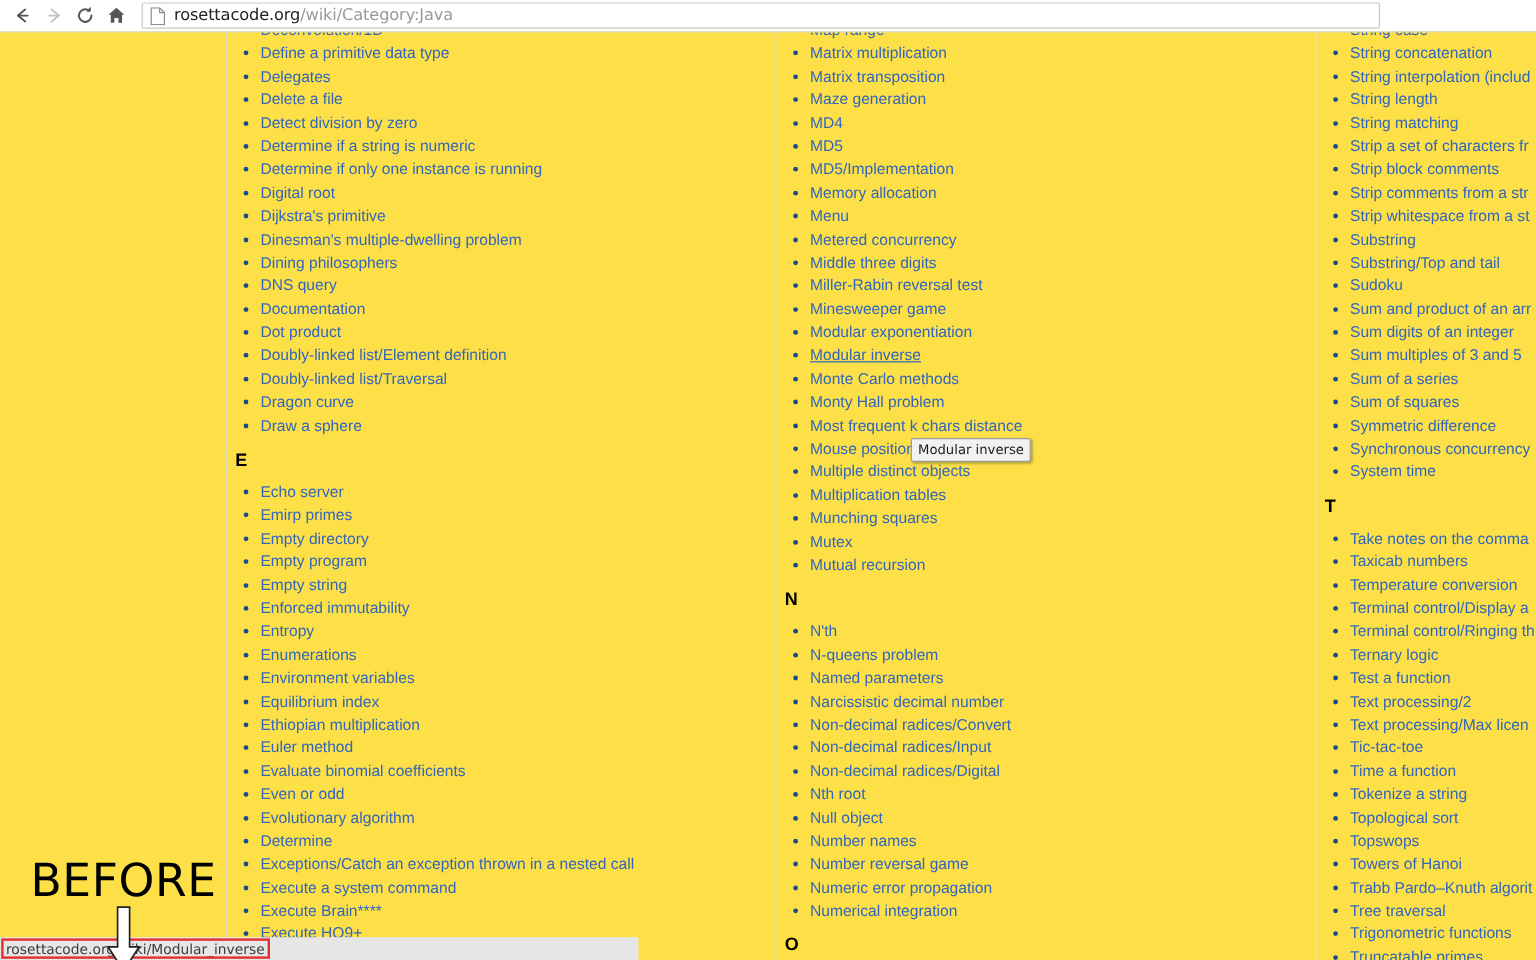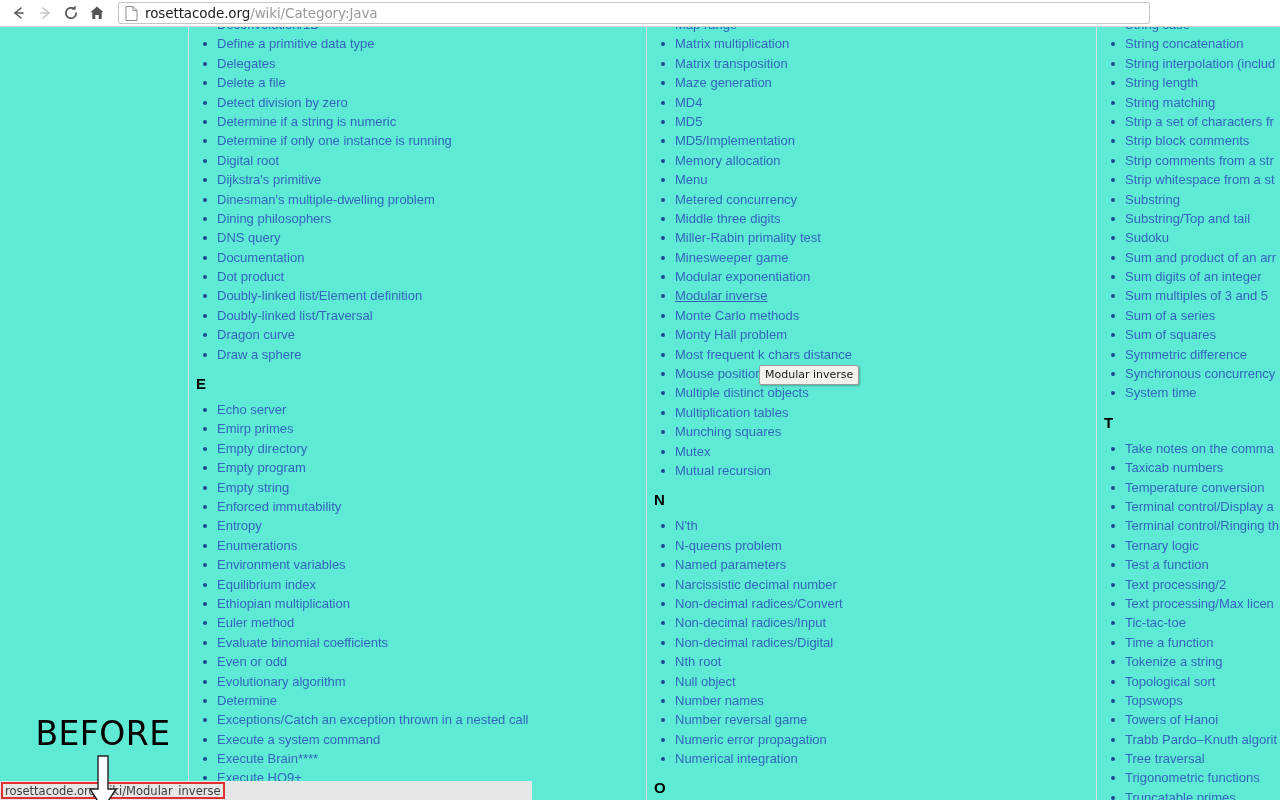--- a/index.html
+++ b/index.html
@@ -52,21 +52,21 @@
     white-space: nowrap;
     letter-spacing: -0.1px;
   }
   #url-text .host { color: #222222; }
 
   
   #page-viewport {
     position: absolute;
     left: 0; top: 26px;
     width: 1280px; height: 774px;
-    background: #5eead4;
+    background: #fde047;
     overflow: hidden;
     border-top: 1px solid #d4d4d4;
   }
 
   
   .col-rule {
     position: absolute;
     top: 0; bottom: 0;
     width: 1px;
     background: #d8dde3;
@@ -172,21 +172,21 @@
   #before-annotation {
     position: absolute;
     left: 18px;
     top: 690px;
     width: 170px;
     z-index: 28;
     text-align: center;
   }
   #before-label {
     font-family: "DejaVu Sans", sans-serif;
-    font-size: 33px;
+    font-size: 38px;
     color: #000000;
     letter-spacing: 0.5px;
     line-height: 34px;
   }
   #before-arrow { margin-top: 4px; }
 </style>
 </head>
 <body>
 
 <div id="browser-chrome">
@@ -284,21 +284,21 @@
         <li><a href="#">Matrix multiplication</a></li>
         <li><a href="#">Matrix transposition</a></li>
         <li><a href="#">Maze generation</a></li>
         <li><a href="#">MD4</a></li>
         <li><a href="#">MD5</a></li>
         <li><a href="#">MD5/Implementation</a></li>
         <li><a href="#">Memory allocation</a></li>
         <li><a href="#">Menu</a></li>
         <li><a href="#">Metered concurrency</a></li>
         <li><a href="#">Middle three digits</a></li>
-        <li><a href="#">Miller-Rabin primality test</a></li>
+        <li><a href="#">Miller-Rabin reversal test</a></li>
         <li><a href="#">Minesweeper game</a></li>
         <li><a href="#">Modular exponentiation</a></li>
         <li><a href="#" class="hovered">Modular inverse</a></li>
         <li><a href="#">Monte Carlo methods</a></li>
         <li><a href="#">Monty Hall problem</a></li>
         <li><a href="#">Most frequent k chars distance</a></li>
         <li><a href="#">Mouse position</a></li>
         <li><a href="#">Multiple distinct objects</a></li>
         <li><a href="#">Multiplication tables</a></li>
         <li><a href="#">Munching squares</a></li>

